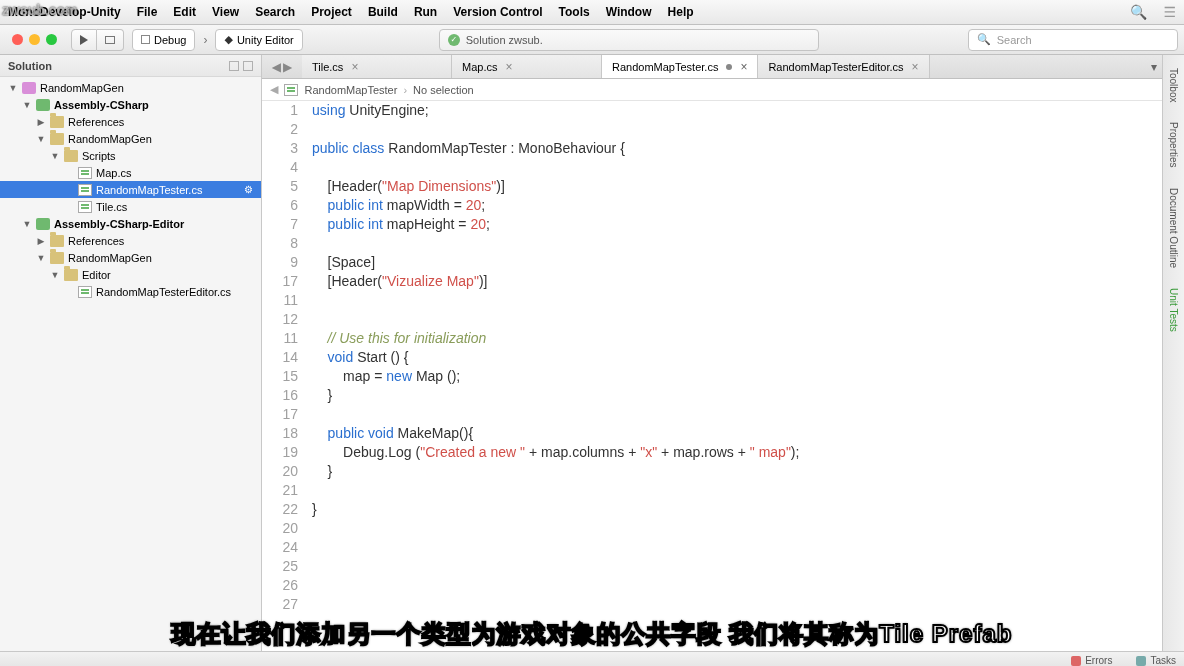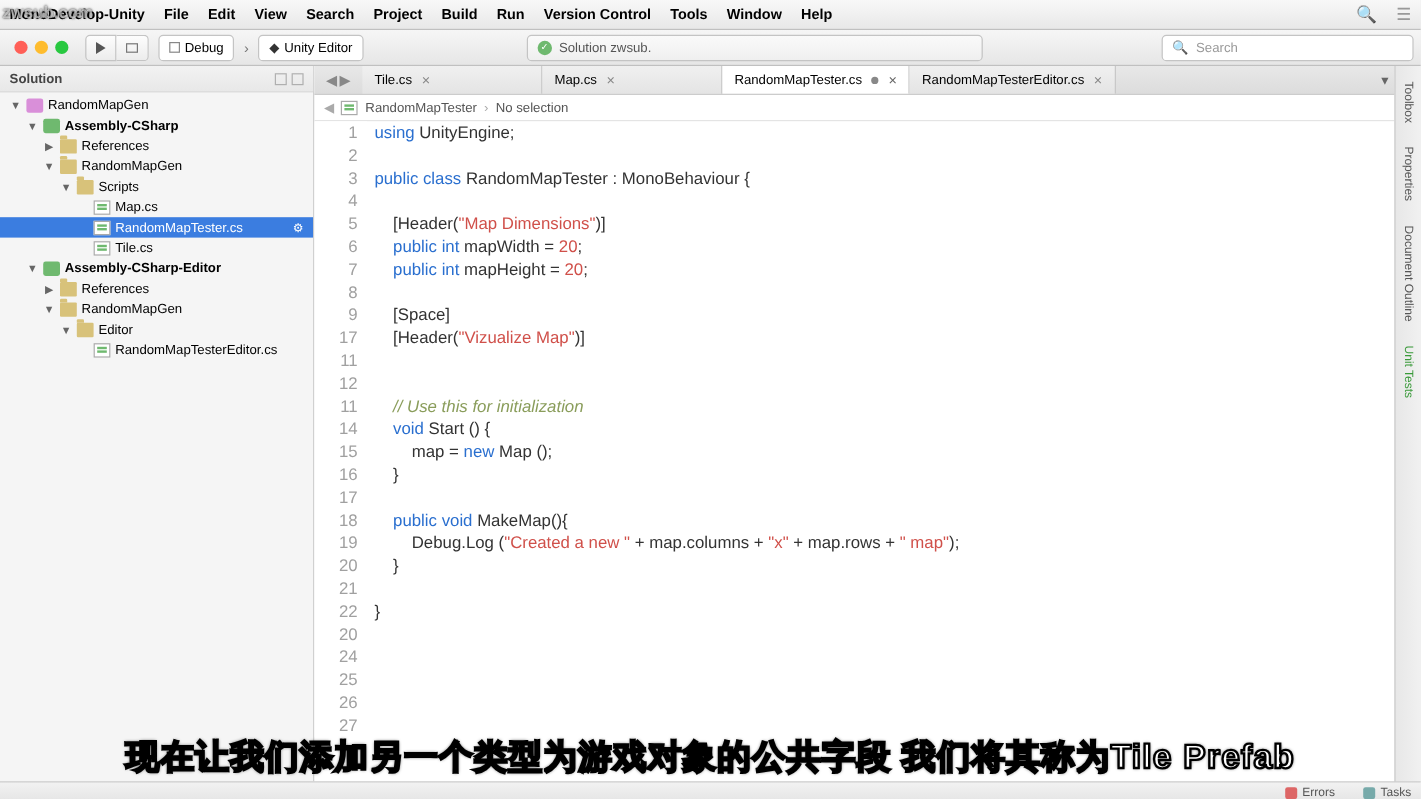--- a/index.html
+++ b/index.html
@@ -59,21 +59,21 @@
 .num { color: #d0504a; }
 .cmt { color: #8a9d5b; font-style: italic; margin-top: 28px; }
 .pl { color: #333; }
 .right-dock { width: 22px; background: linear-gradient(to left,#f1f1f1,#e7e7e7); border-left: 1px solid #c8c8c8; display:flex; flex-direction:column; align-items:center; gap:6px; padding-top:6px; font-size:10px; color:#555; }
 .right-dock .vtab { writing-mode: vertical-rl; padding:6px 2px; border:1px solid transparent; border-radius:3px; }
 .right-dock .green{ color:#3a9a3a; }
 .statusbar { height: 18px; background: linear-gradient(#f2f2f2,#e4e4e4); border-top: 1px solid #c8c8c8; display: flex; align-items: center; justify-content: flex-end; gap: 10px; padding: 0 8px; font-size: 10px; color:#555; }
 .statusbar .cell{ display:flex; align-items:center; gap:4px;padding-left:14px; }
 .statusbar .ico-e{ width:10px;height:10px;background:#d66;border-radius:2px;} .statusbar .ico-t{ width:10px;height:10px;background:#7aa;border-radius:2px;}
 .subtitle-overlay { position:absolute; bottom:16px; left:0; right:0; text-align:center; pointer-events:none; }
-.subtitle-overlay span { font-size: 28px; font-weight: 700; color:#fff; -webkit-text-stroke: 2px #000; text-shadow: 0 0 3px #000; font-family: "Microsoft YaHei", Arial, sans-serif; letter-spacing:1px; }
+.subtitle-overlay span { font-size: 24px; font-weight: 700; color:#fff; -webkit-text-stroke: 2px #000; text-shadow: 0 0 3px #000; font-family: "Microsoft YaHei", Arial, sans-serif; letter-spacing:1px; }
 .watermark { position:absolute; top:2px; left:2px; color:rgba(255,255,255,.6); font-size:14px; font-weight:600; text-shadow:0 0 2px #000; }
 .check{ width:12px;height:12px;border-radius:50%;background:#6fb96f; display:inline-flex;align-items:center;justify-content:center;color:#fff;font-size:8px;}
 .play-tri{width:0;height:0;border-left:8px solid #555;border-top:5px solid transparent;border-bottom:5px solid transparent;}
 .sq{width:9px;height:9px;border:1px solid #888;}
 .tree .row .cog{ color:#555; font-size:10px; margin-left:auto; margin-right:8px; }
 .tree .row.selected .cog{ color:#fff;}
 </style>
 </head>
 <body>
 

